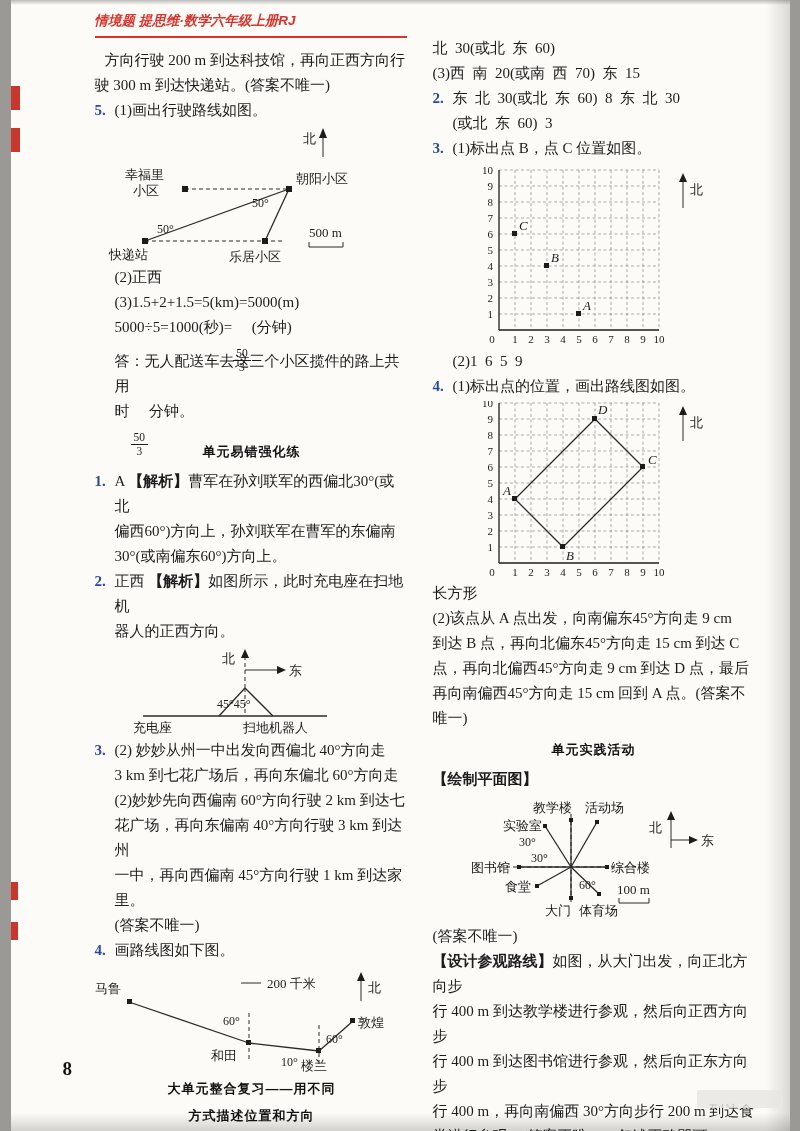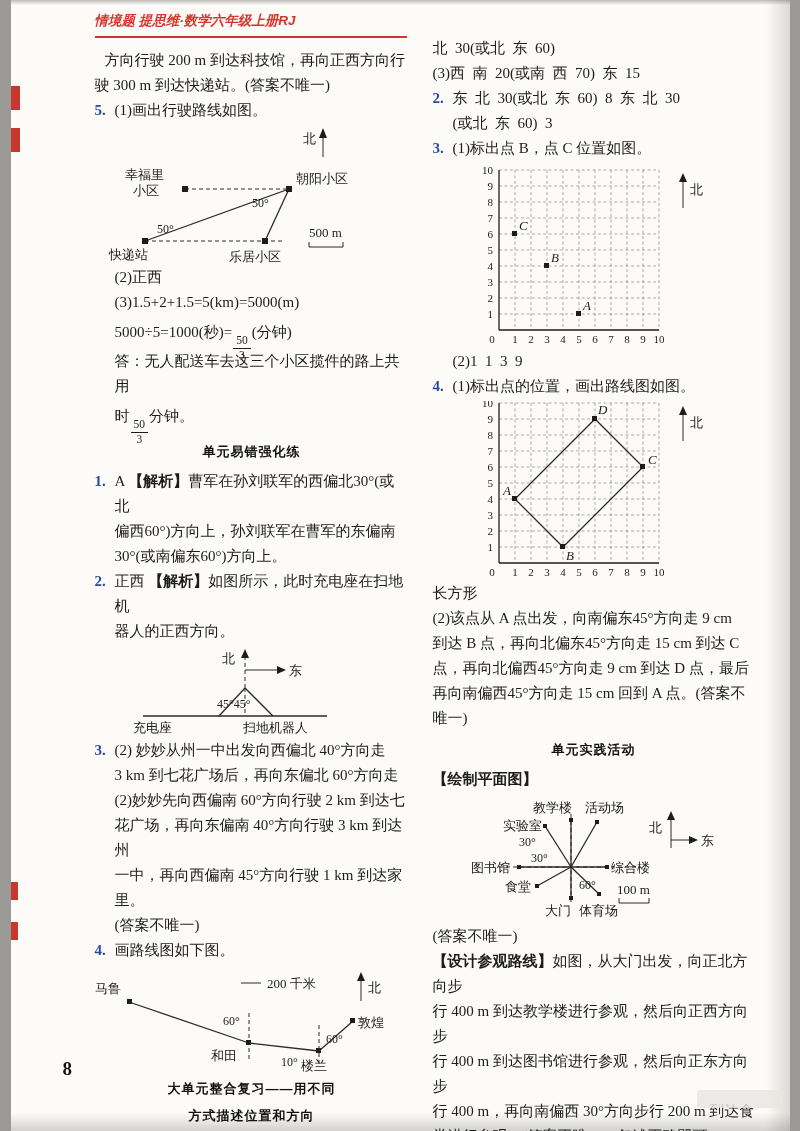--- a/index.html
+++ b/index.html
@@ -33,21 +33,21 @@
   .sec-h {
     font-family:"Liberation Sans","DejaVu Sans",sans-serif;
     font-size:13px; font-weight:bold; text-align:center;
     line-height:26px; margin:6px 0 4px 0; letter-spacing:1px; color:#111;
   }
   .sec-h.tight { margin:1px 0; }
   .frac { display:inline-block; vertical-align:-8px; text-align:center;
     font-size:11.5px; line-height:1.15; margin:0 1px; }
   .frac .fnum { display:block; border-bottom:1px solid #1c1c1c; padding:0 3px;margin-top:32px; }
   .frac .fden { display:block; }
-  .has-frac { height:34px; display:flex; align-items:center;font-family:Liberation Serif, serif; }
+  .has-frac { height:34px; display:flex; align-items:flex-start;font-family:Liberation Serif, serif; }
 
   svg.fig { display:block; }
   svg.fig text { font-size:13px; fill:#1c1c1c; font-family:"Liberation Serif","DejaVu Serif",serif; }
   svg.fig text.ang { font-size:12px; }
   svg.fig text.axn { font-size:11px; }
   svg.fig text.pt { font-size:13px; font-style:italic; }
   svg.fig line, svg.fig path, svg.fig polyline { stroke:#2a2a2a; stroke-width:1; fill:none; }
   svg.fig .thick { stroke-width:1.3; }
   svg.fig .dash { stroke-dasharray:4 3; }
   svg.fig .griddash { stroke:#777; stroke-width:0.6; stroke-dasharray:3 2.5; }
@@ -279,21 +279,21 @@
         <text class="pt" x="118" y="98">B</text>
         <rect class="mk" x="79" y="67" width="5" height="5"></rect>
         <text class="pt" x="86" y="66">C</text>
         <g>
           <line x1="250" y1="44" x2="250" y2="14"></line>
           <polygon points="246,18 250,9 254,18"></polygon>
           <text x="257" y="30">北</text>
         </g>
       </svg>
 
-      <div class="line">(2)1  1  3  9</div>
+      <div class="line">(2)1  6  5  9</div>
     </div>
 
     <div class="q">
       <span class="qnum">4.</span>
       <div class="line">(1)标出点的位置，画出路线图如图。</div>
 
       <svg class="fig flush" width="290" height="180" viewBox="0 0 290 180" style="margin-top:2px">
         <g>
           <line class="griddash" x1="82" y1="2" x2="82" y2="162"></line>
             <line class="griddash" x1="98" y1="2" x2="98" y2="162"></line>

